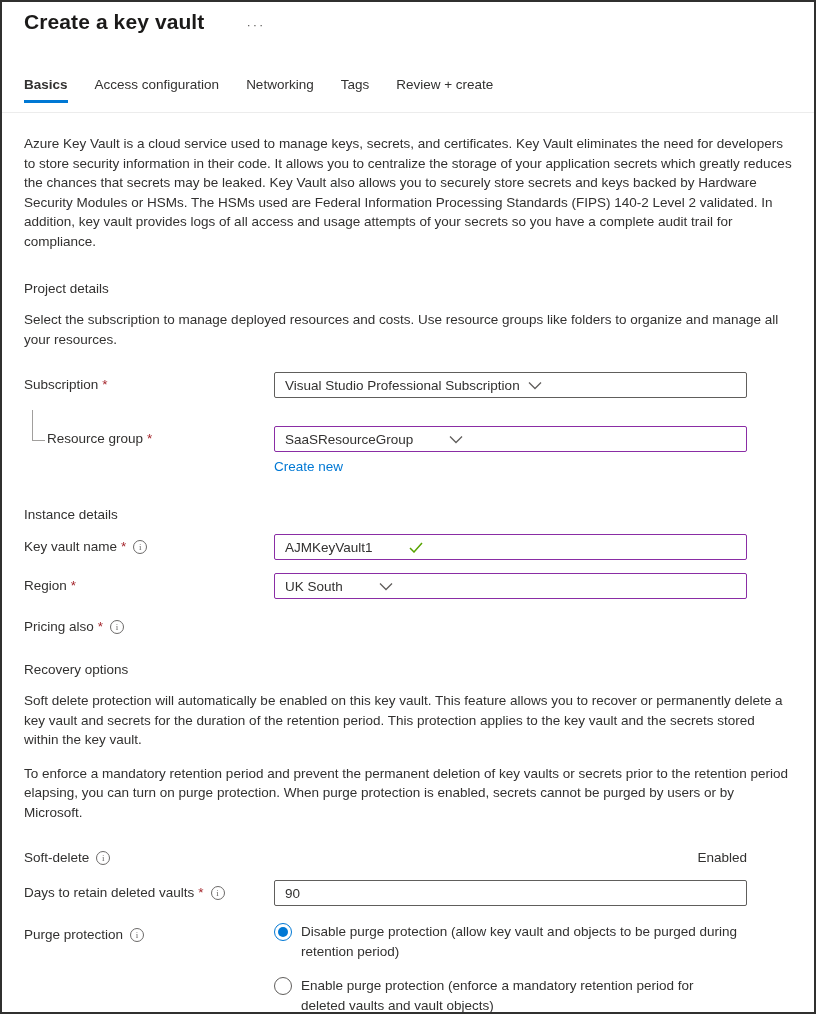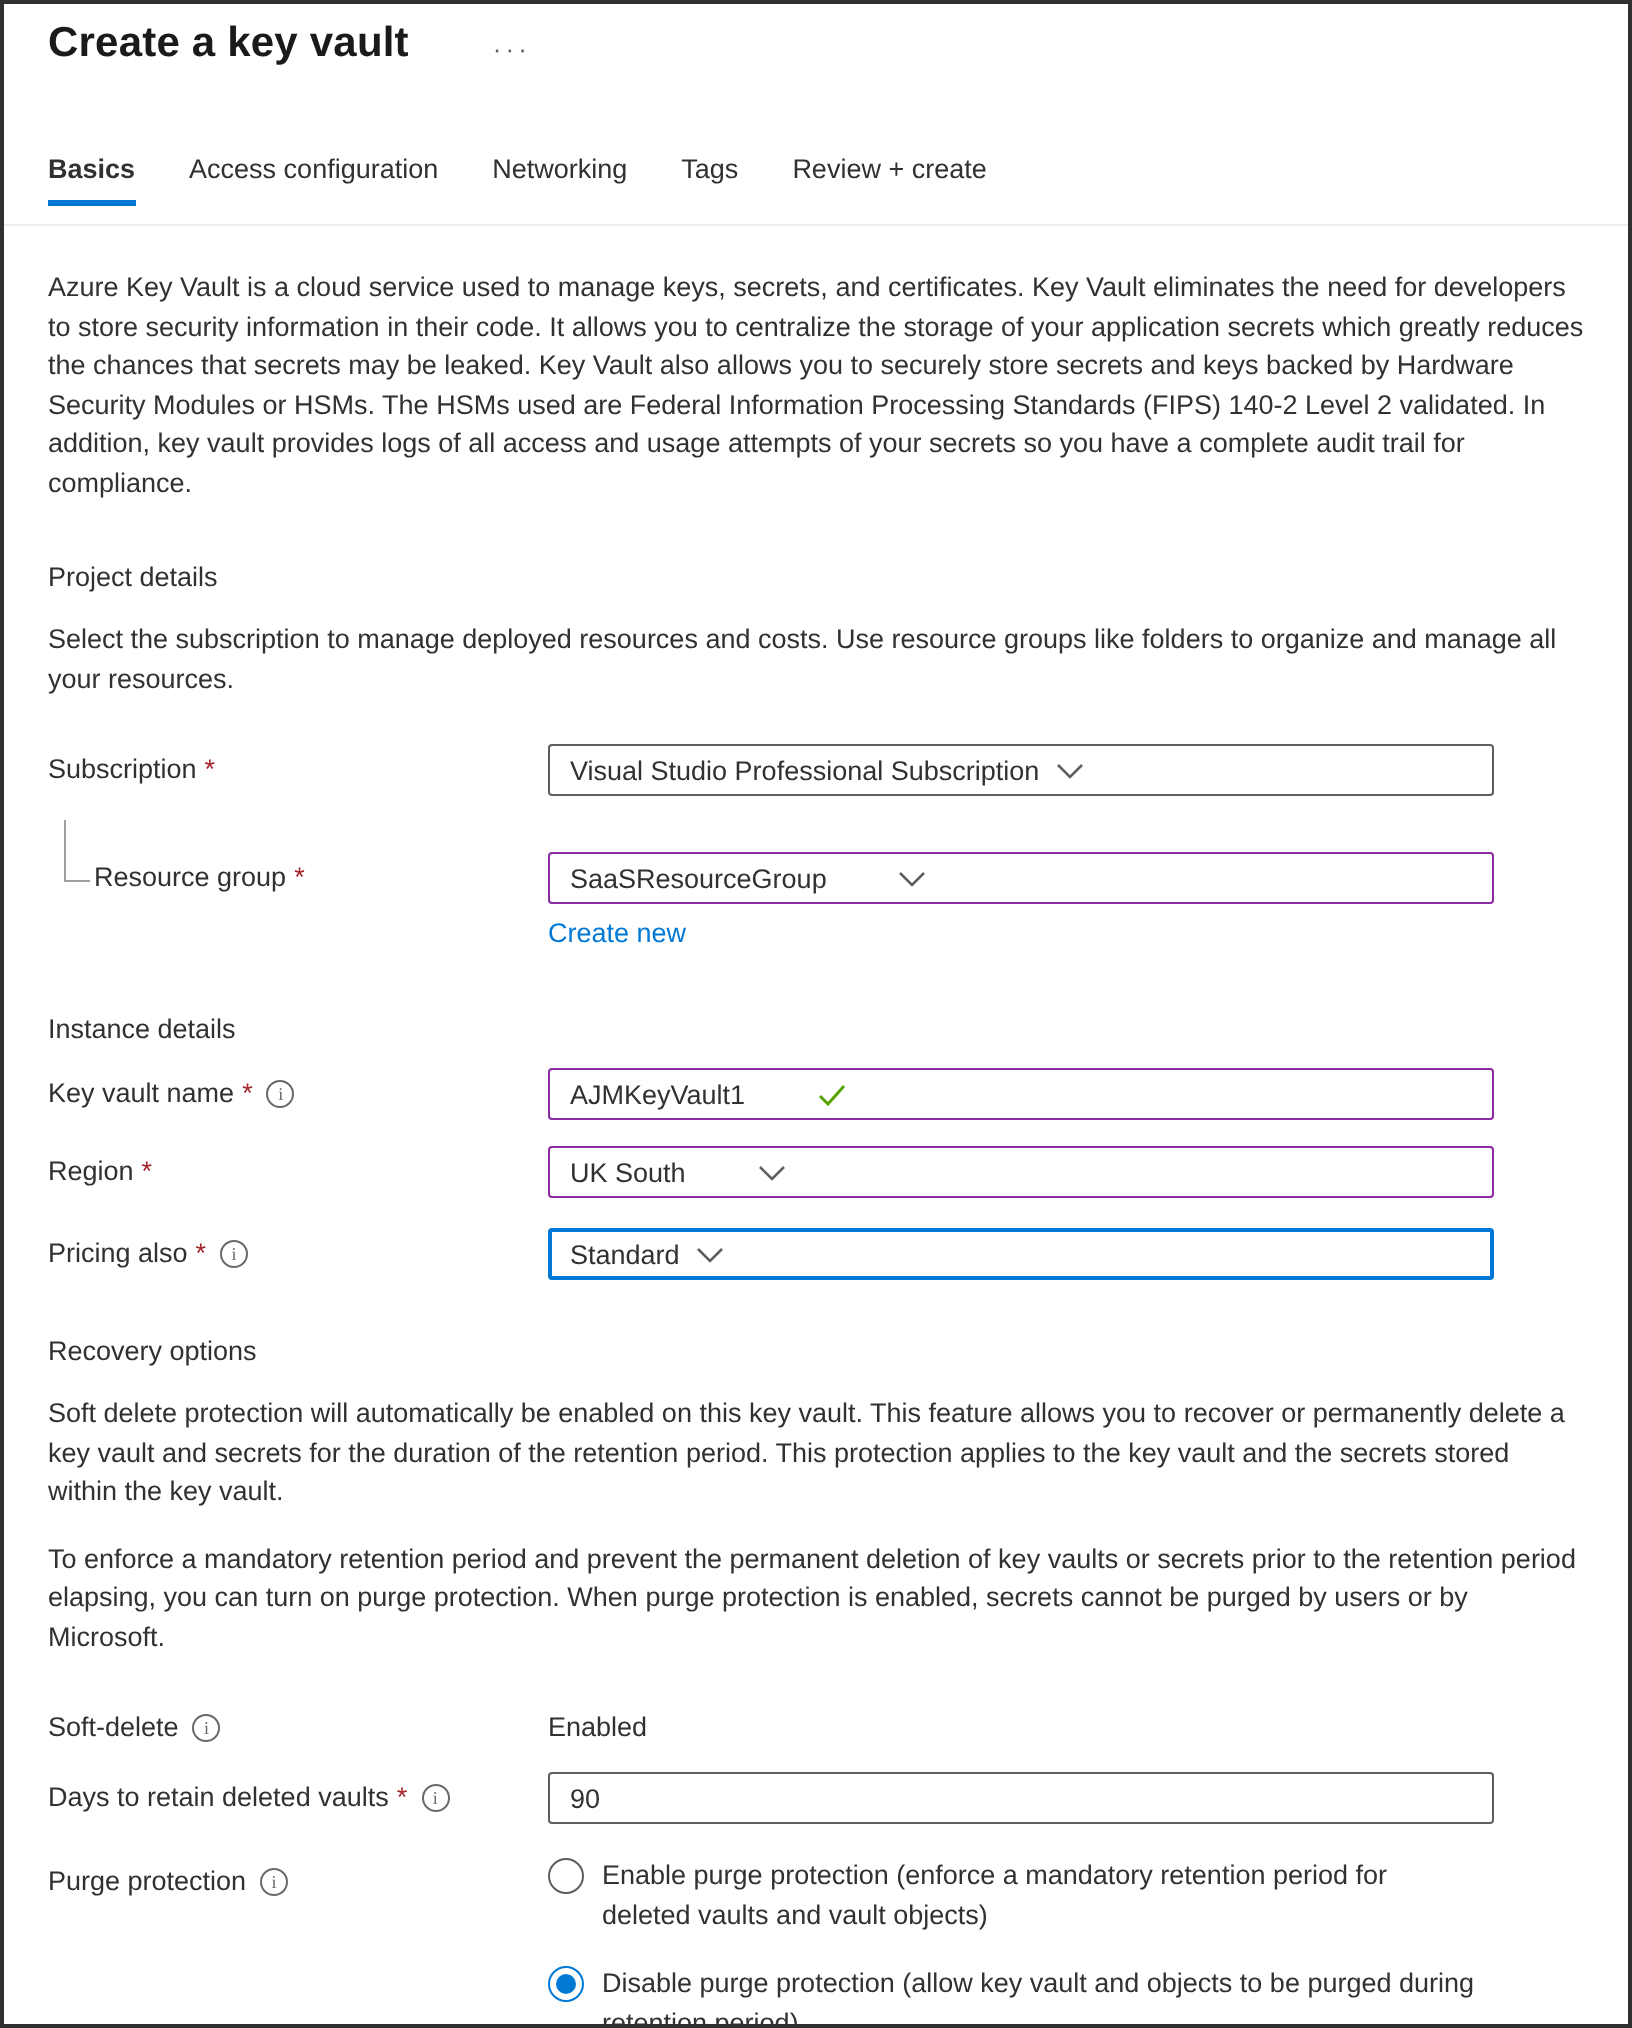--- a/index.html
+++ b/index.html
@@ -48,21 +48,21 @@
   .chevron { flex-shrink: 0; margin-left: 8px; display: flex; }
   .link { color: #0078d4; cursor: pointer; display: inline-block; margin-top: 7px; }
 
   .connector-row { position: relative; margin-top: 28px; }
   .connector {
     position: absolute; left: 8px; top: -16px; width: 13px; height: 31px;
     border-left: 1px solid #a19f9d; border-bottom: 1px solid #a19f9d;
   }
   .indent { padding-left: 23px; }
 
-  .static-value { padding-top: 5px; }
+  .static-value { padding-top: 5px; text-align: right; }
 
   .radio-option { display: flex; align-items: flex-start; margin-bottom: 15px; cursor: pointer; }
   .radio-circle {
     width: 18px; height: 18px; border-radius: 50%; border: 1px solid #605e5c;
     flex-shrink: 0; margin-right: 9px; margin-top: 1px; background: #fff;
     display: flex; align-items: center; justify-content: center;
   }
   .radio-circle.selected { border-color: #0078d4; }
   .radio-dot { width: 10px; height: 10px; border-radius: 50%; background: #0078d4; }
   .radio-text { line-height: 19.5px; max-width: 440px; }
@@ -173,30 +173,20 @@
       </div>
     </div>
   </div>
 
   <div class="form-row mt-pricing">
     <div class="label-col">
       <span>Pricing also</span>
       <span class="req">*</span>
       <span class="info-icon">i</span>
     </div>
-    <div class="control-col">
-      <div class="control focused">
-        <span class="value">Standard</span>
-        <span class="chevron">
-          <svg width="14" height="9" viewBox="0 0 14 9">
-              <path d="M1 1.5 L7 7.5 L13 1.5" fill="none" stroke="#605e5c" stroke-width="1.3"></path>
-            </svg>
-        </span>
-      </div>
-    </div>
   </div>
 
   <div class="section-heading mt-heading-recovery">Recovery options</div>
   <div class="section-desc">Soft delete protection will automatically be enabled on this key vault. This feature allows you to recover or permanently delete a key vault and secrets for the duration of the retention period. This protection applies to the key vault and the secrets stored within the key vault.</div>
   <div class="section-desc">To enforce a mandatory retention period and prevent the permanent deletion of key vaults or secrets prior to the retention period elapsing, you can turn on purge protection. When purge protection is enabled, secrets cannot be purged by users or by Microsoft.</div>
 
   <div class="form-row mt-softdelete">
     <div class="label-col">
       <span>Soft-delete</span>
       <span class="info-icon">i</span>
@@ -218,26 +208,26 @@
       </div>
     </div>
   </div>
 
   <div class="form-row mt-purge">
     <div class="label-col">
       <span>Purge protection</span>
       <span class="info-icon">i</span>
     </div>
     <div class="control-col">
-      <div class="radio-option">
-        <span class="radio-circle"></span>
-        <span class="radio-text">Enable purge protection (enforce a mandatory retention period for deleted vaults and vault objects)</span>
-      </div>
       <div class="radio-option">
         <span class="radio-circle selected">
             <span class="radio-dot"></span>
           </span>
         <span class="radio-text">Disable purge protection (allow key vault and objects to be purged during retention period)</span>
       </div>
+      <div class="radio-option">
+        <span class="radio-circle"></span>
+        <span class="radio-text">Enable purge protection (enforce a mandatory retention period for deleted vaults and vault objects)</span>
+      </div>
     </div>
   </div>
 
 </div>
 
 </body></html>

